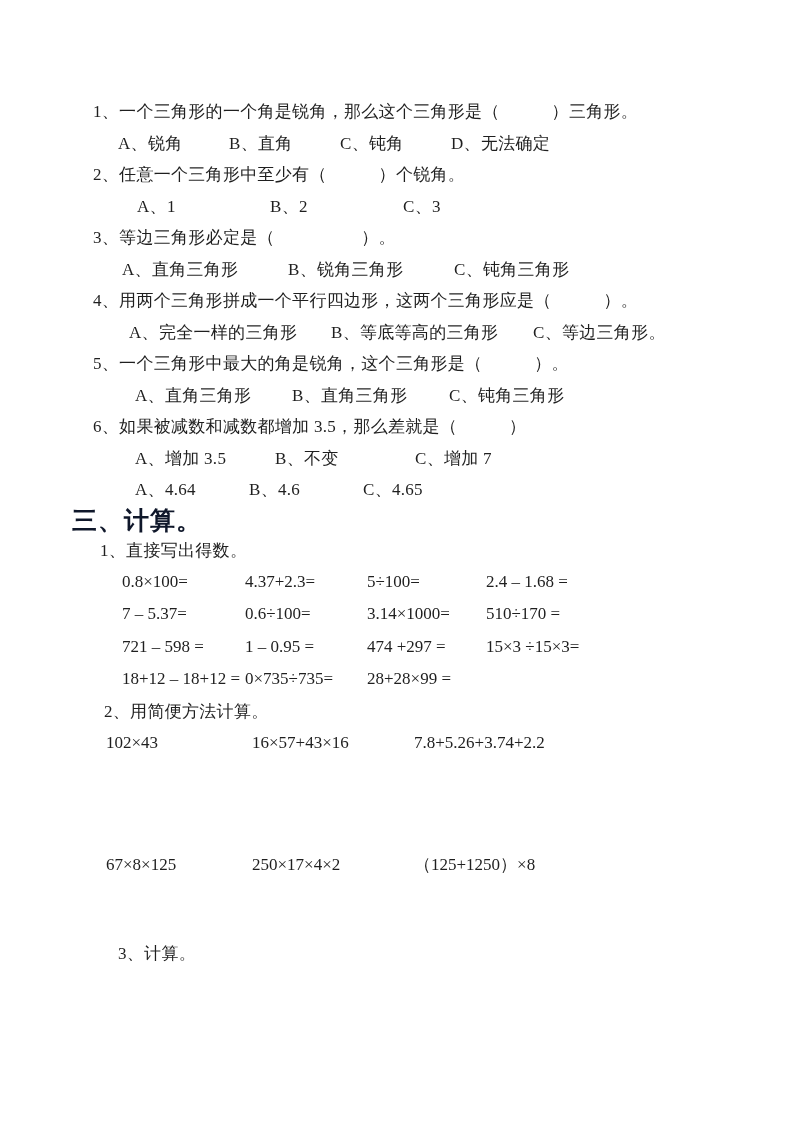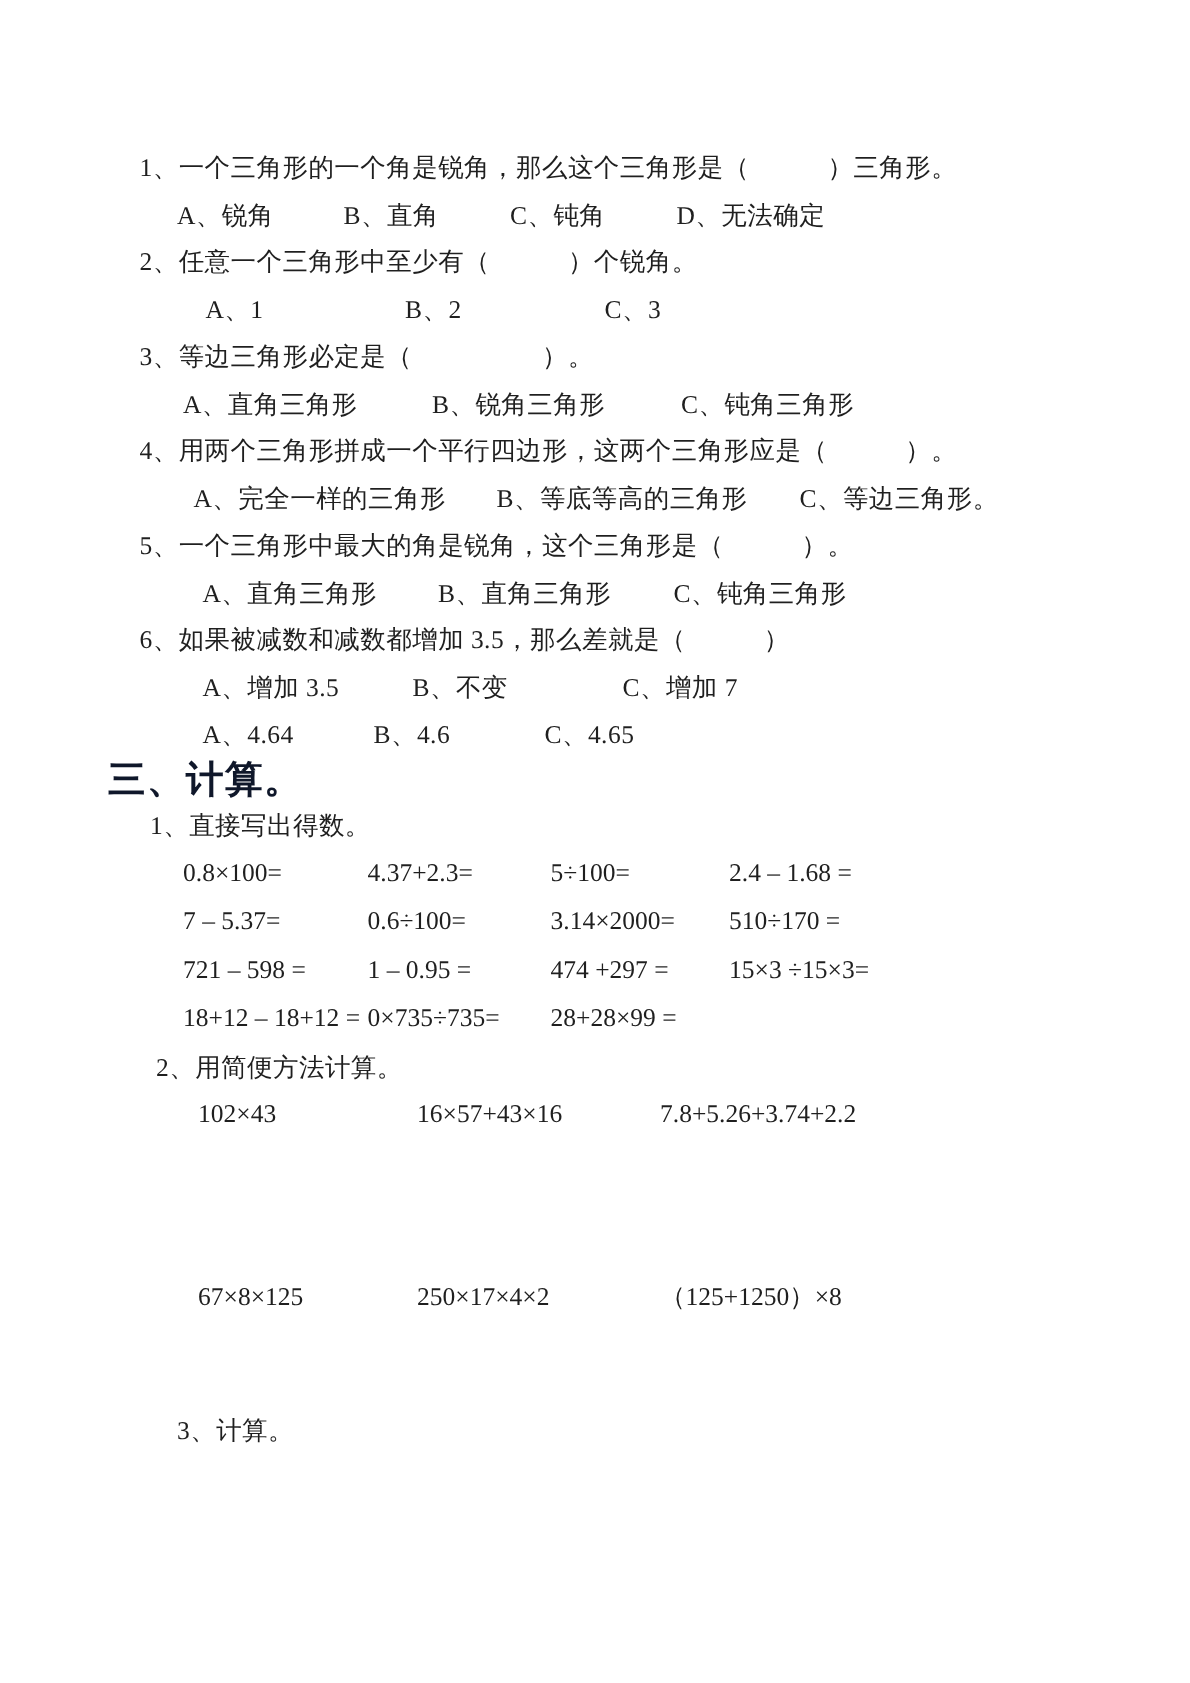--- a/index.html
+++ b/index.html
@@ -44,21 +44,21 @@
   .calc-grid{
     margin-left:29px;
     display:grid;
     grid-template-columns:123px 122px 119px auto;
   }
   .calc-grid .cell{
     height:32.5px;line-height:32.5px;
     font-size:17px;white-space:nowrap;
   }
   .simple-row{
-    margin-left:39px;
+    margin-left:13px;
     display:grid;
     grid-template-columns:146px 162px auto;
   }
   .simple-row .cell{
     height:31.5px;line-height:31.5px;
     font-size:17px;white-space:nowrap;
   }
   .spacer-a{height:90px;}
   .spacer-b{height:58px;}
 </style>
@@ -87,21 +87,21 @@
 
   <div class="line sub-head1">1、直接写出得数。</div>
 
   <div id="calc-grid" class="calc-grid">
       <div class="cell">0.8×100=</div>
       <div class="cell">4.37+2.3=</div>
       <div class="cell">5÷100=</div>
       <div class="cell">2.4 – 1.68 =</div>
       <div class="cell">7 – 5.37=</div>
       <div class="cell">0.6÷100=</div>
-      <div class="cell">3.14×2000=</div>
+      <div class="cell">3.14×1000=</div>
       <div class="cell">510÷170 =</div>
       <div class="cell">721 – 598 =</div>
       <div class="cell">1 – 0.95 =</div>
       <div class="cell">474 +297 =</div>
       <div class="cell">15×3 ÷15×3=</div>
       <div class="cell">18+12 – 18+12 =</div>
       <div class="cell">0×735÷735=</div>
       <div class="cell">28+28×99 =</div>
     </div>
 

